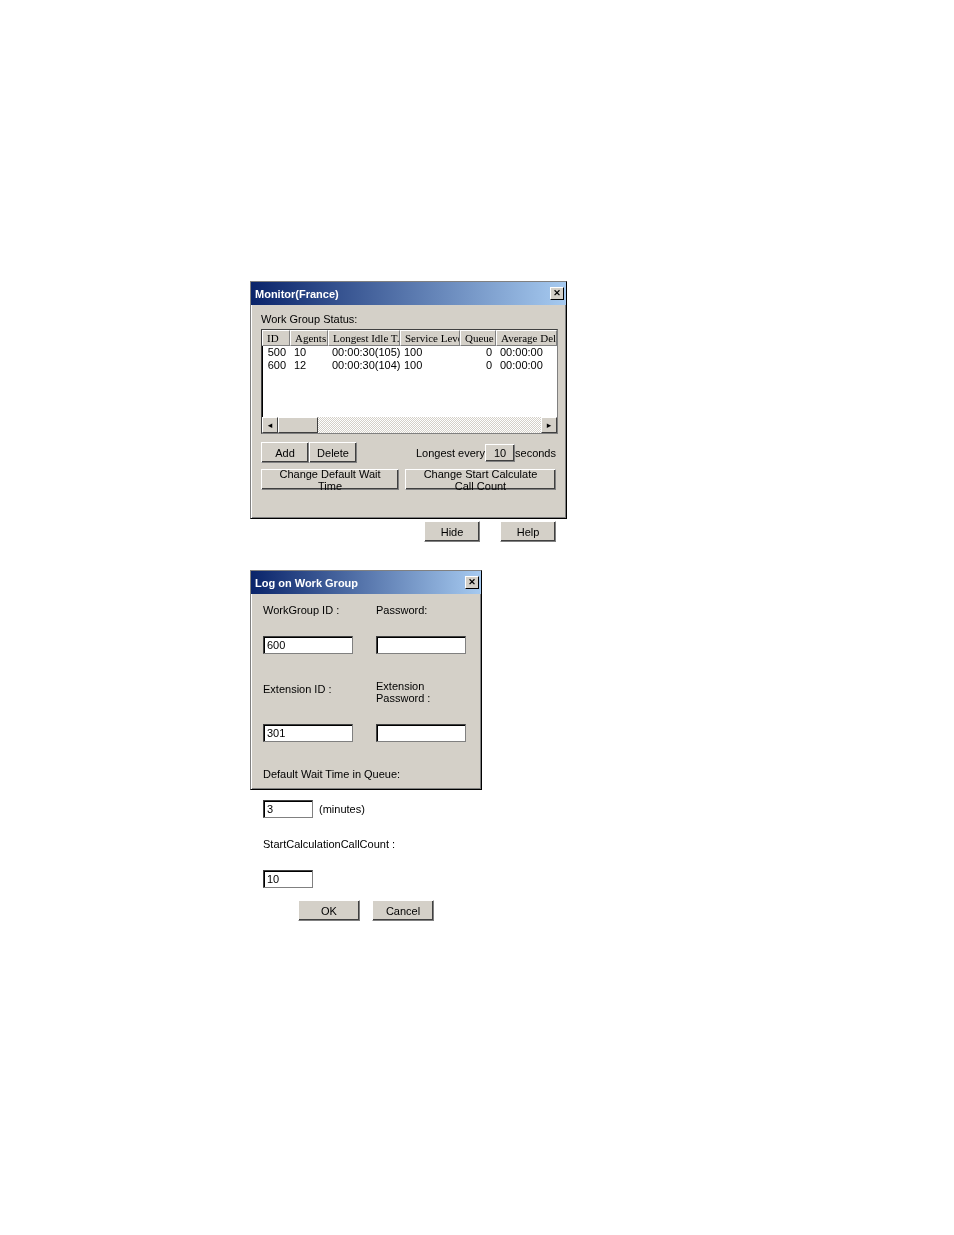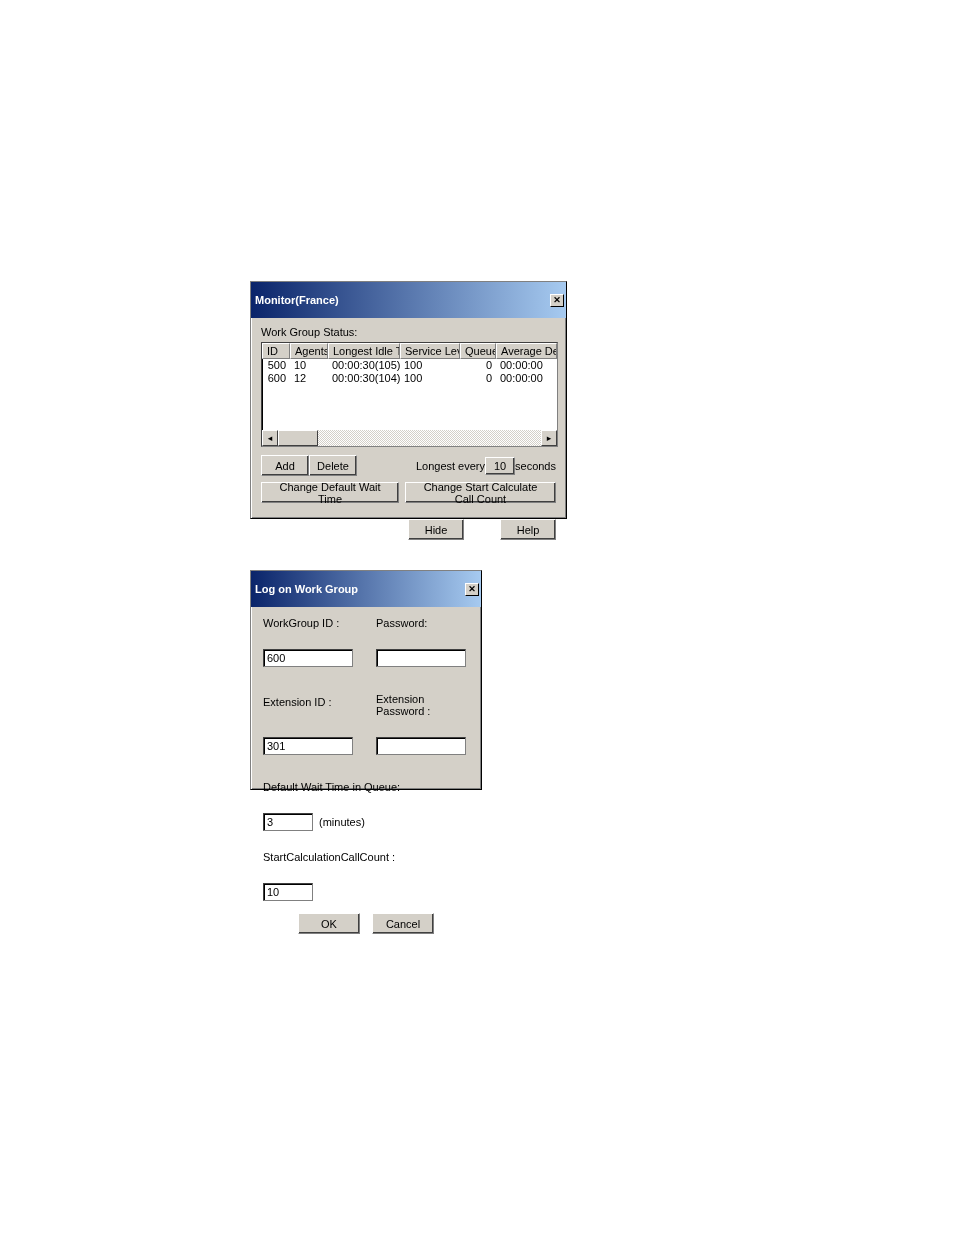--- a/index.html
+++ b/index.html
@@ -16,21 +16,21 @@
   }
   .dialog {
     position: absolute;
     background: #d4d0c8;
     border: 1px solid #808080;
     border-right-color: #000;
     border-bottom-color: #000;
     box-shadow: inset 1px 1px 0 #fff, inset -1px -1px 0 #808080;
   }
   .titlebar {
-    height: 36px;
+    height: 23px;
     background: linear-gradient(to right, #0a246a, #a6caf0);
     color: #fff;
     font-weight: bold;
     font-size: 11px;
     padding: 2px 2px 2px 4px;
     display: flex;
     align-items: center;
     justify-content: space-between;
   }
   .titlebar .title-text { white-space: nowrap; }
@@ -106,20 +106,21 @@
   .lv-hcol {
     border: 1px solid #fff;
     border-right-color: #808080;
     border-bottom-color: #808080;
     padding: 0 4px;
     display: flex;
     align-items: center;
     overflow: hidden;
     white-space: nowrap;
     cursor: pointer;
+    font-family: Liberation Serif, serif;
   }
   .lv-rows { font-size: 11px; }
   .lv-row { display: flex; height: 13px; }
   .lv-cell { padding: 0 4px; overflow: hidden; white-space: nowrap; }
   .hscroll {
     position: absolute;
     bottom: 0; left: 0; right: 0;
     height: 16px;
     background: #d4d0c8;
     display: flex;
@@ -147,21 +148,21 @@
     border: 1px solid #fff;
     border-right-color: #404040;
     border-bottom-color: #404040;
   }
   .row-buttons1 {
     display: flex; align-items: center; 
     margin-top: 8px;
   }
   .row-buttons1 .spacer { flex: 1; }
   .row-buttons2 { display: flex; gap: 6px; margin-top: 6px; }
-  .row-buttons3 { display: flex; gap: 36px; justify-content: flex-end; margin-top: 16px; }
+  .row-buttons3 { display: flex; gap: 20px; justify-content: flex-end; margin-top: 31px; }
   .input-tiny {
     width: 30px; text-align: center;
     background: #d4d0c8;
     border: 1px solid #808080;
     border-top-color: #fff; border-left-color: #fff;
     box-shadow: inset -1px -1px 0 #404040;
     height: 18px;
     font-size: 11px;
   }
   

